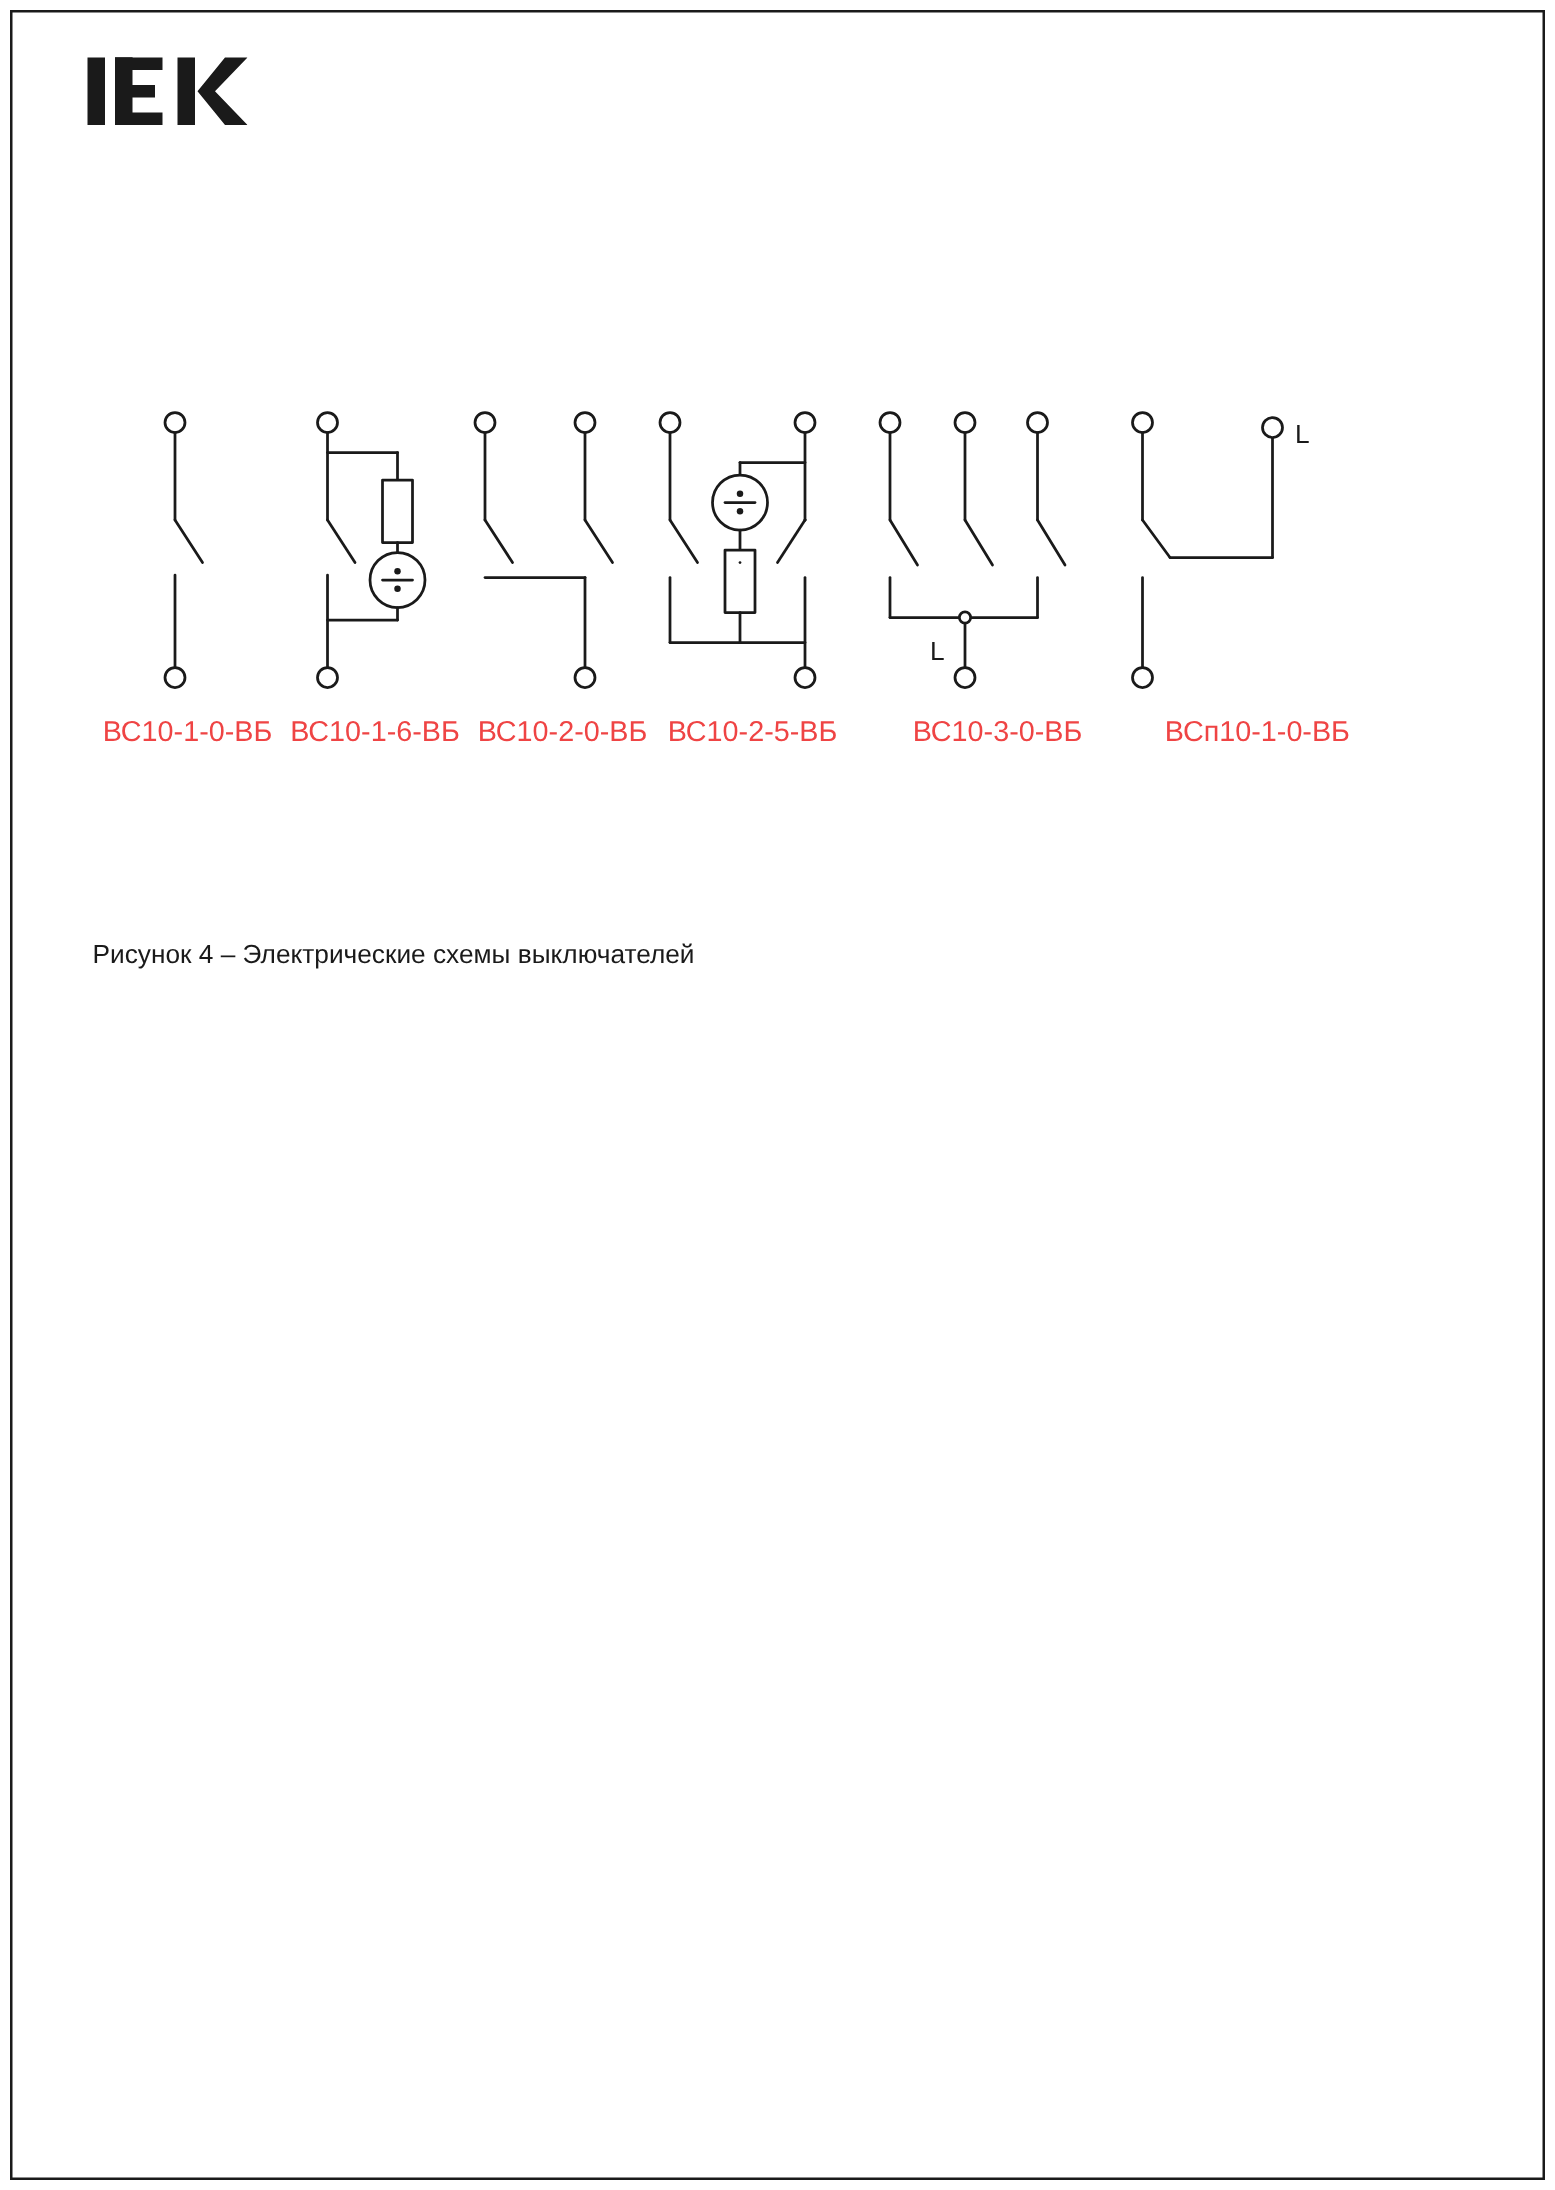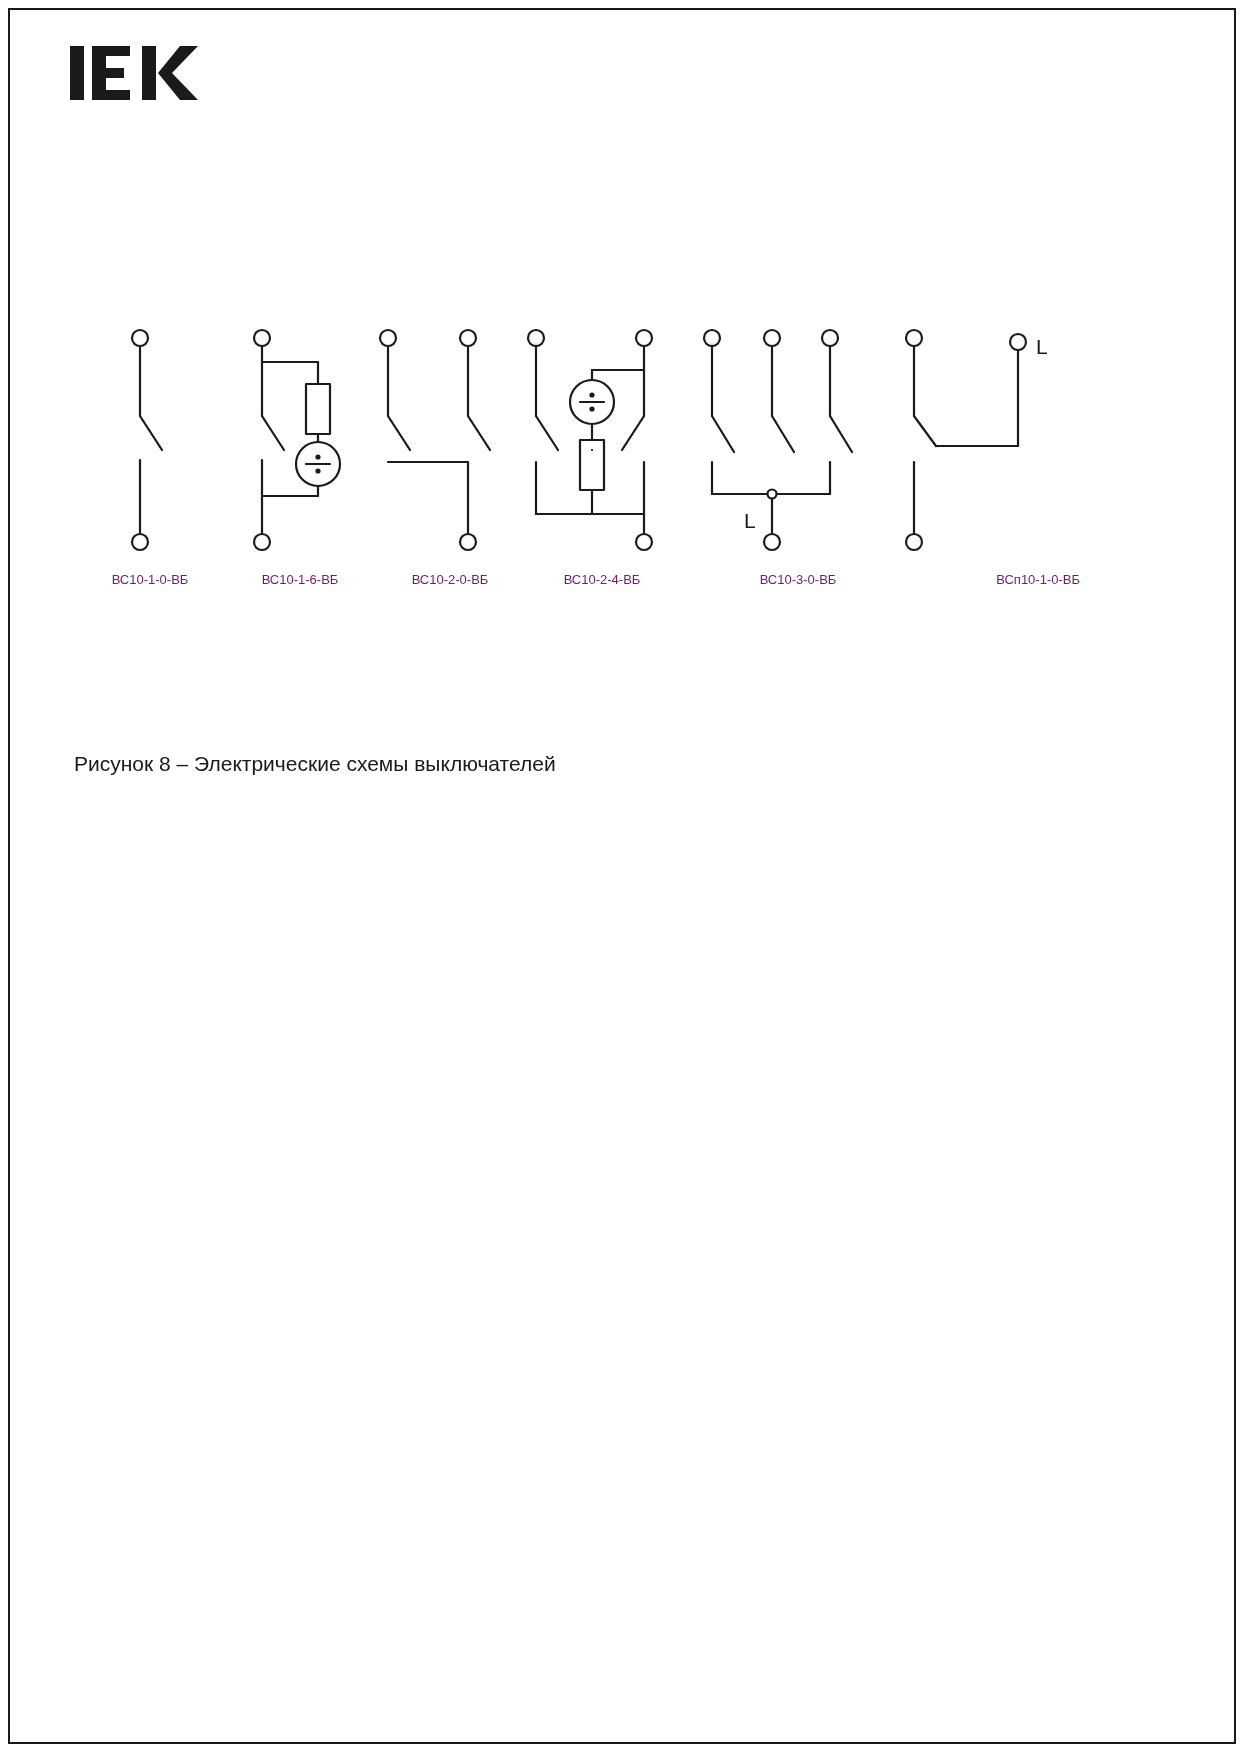--- a/index.html
+++ b/index.html
@@ -43,22 +43,22 @@
   }
   .labels-row {
     position: absolute;
     left: 40px;
     top: 572px;
     width: 1120px;
     height: 30px;
   }
   .scheme-label {
     position: absolute;
-    font-size: 13px;
-    color: #701a75;
+    font-size: 23px;
+    color: #ef4444;
     white-space: nowrap;
     text-align: center;
     font-family: "Liberation Sans", sans-serif;
   }
   .caption {
     position: absolute;
     left: 74px;
     top: 752px;
     font-size: 21px;
     color: #1a1a1a;
@@ -195,20 +195,20 @@
         </g>
 
       </g>
     </svg>
   </div>
 
   <div class="labels-row">
     <div class="scheme-label" style="left:20px;  width:180px;">ВС10-1-0-ВБ</div>
     <div class="scheme-label" style="left:170px; width:180px;">ВС10-1-6-ВБ</div>
     <div class="scheme-label" style="left:320px; width:180px;">ВС10-2-0-ВБ</div>
-    <div class="scheme-label" style="left:472px; width:180px;">ВС10-2-4-ВБ</div>
+    <div class="scheme-label" style="left:472px; width:180px;">ВС10-2-5-ВБ</div>
     <div class="scheme-label" style="left:668px; width:180px;">ВС10-3-0-ВБ</div>
     <div class="scheme-label" style="left:850px; width:190px;text-align:right;">ВСп10-1-0-ВБ</div>
   </div>
 
-  <div class="caption">Рисунок 8 – Электрические схемы выключателей</div>
+  <div class="caption">Рисунок 4 – Электрические схемы выключателей</div>
 
 </div>
 
 </body></html>

